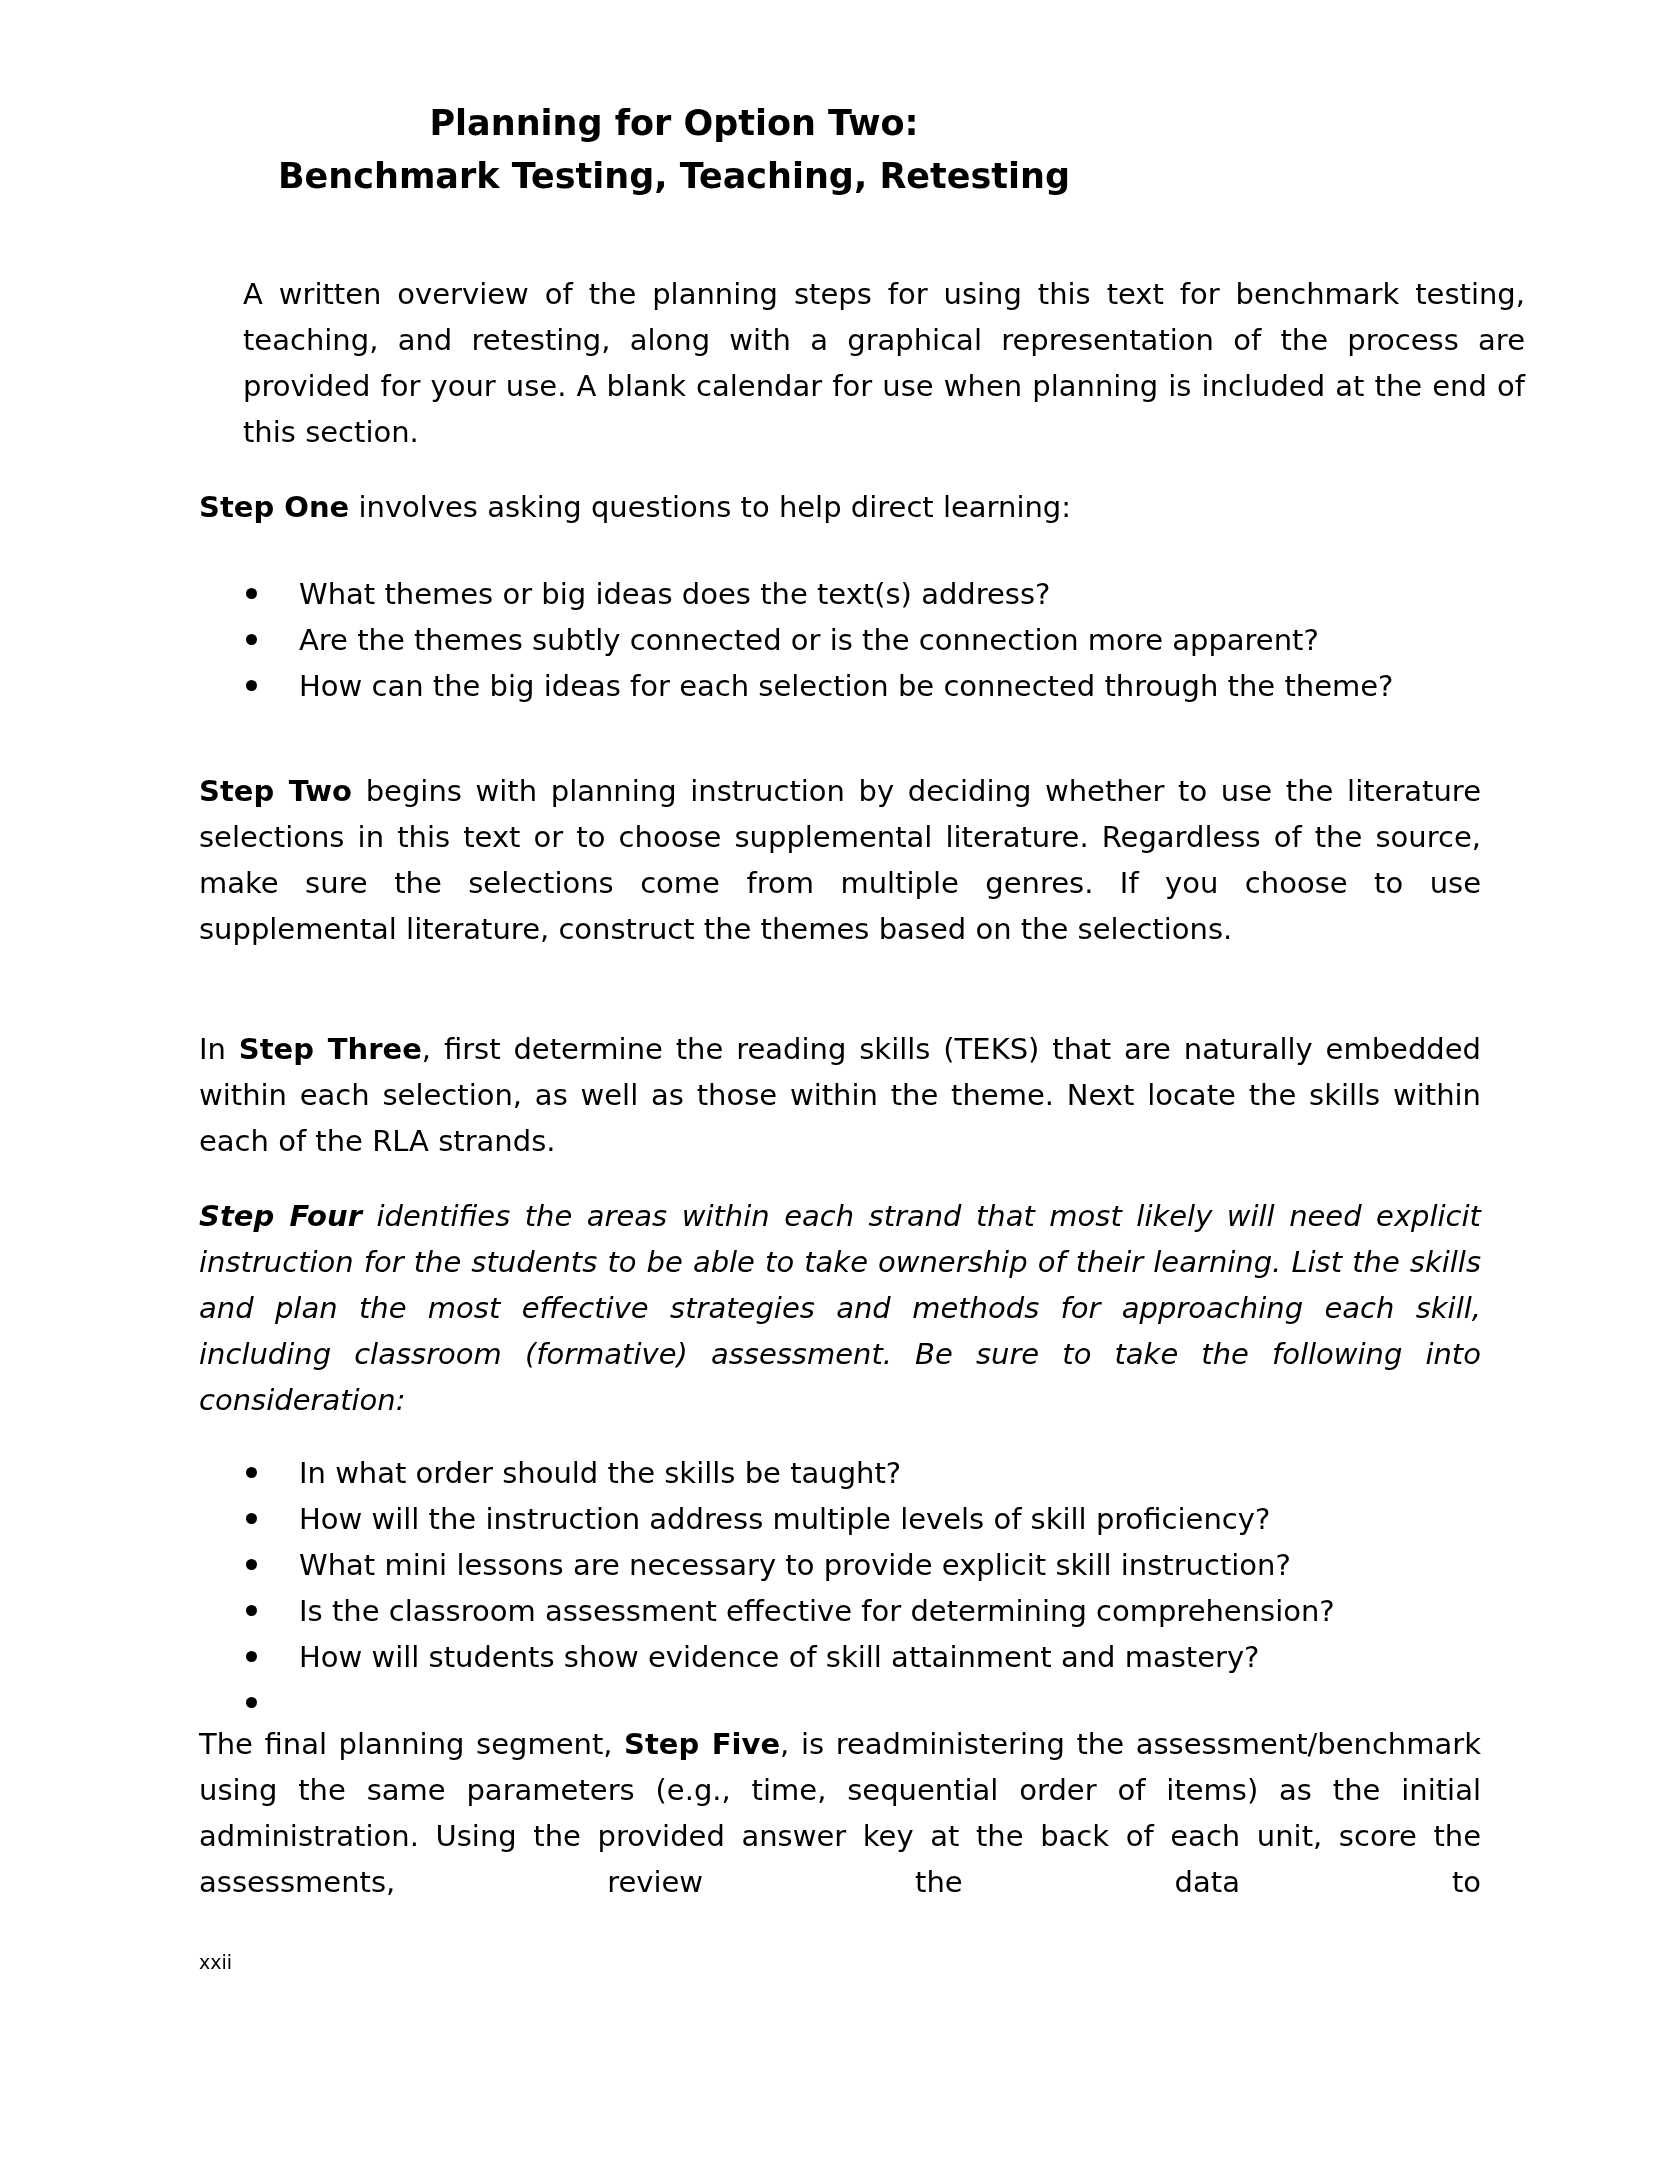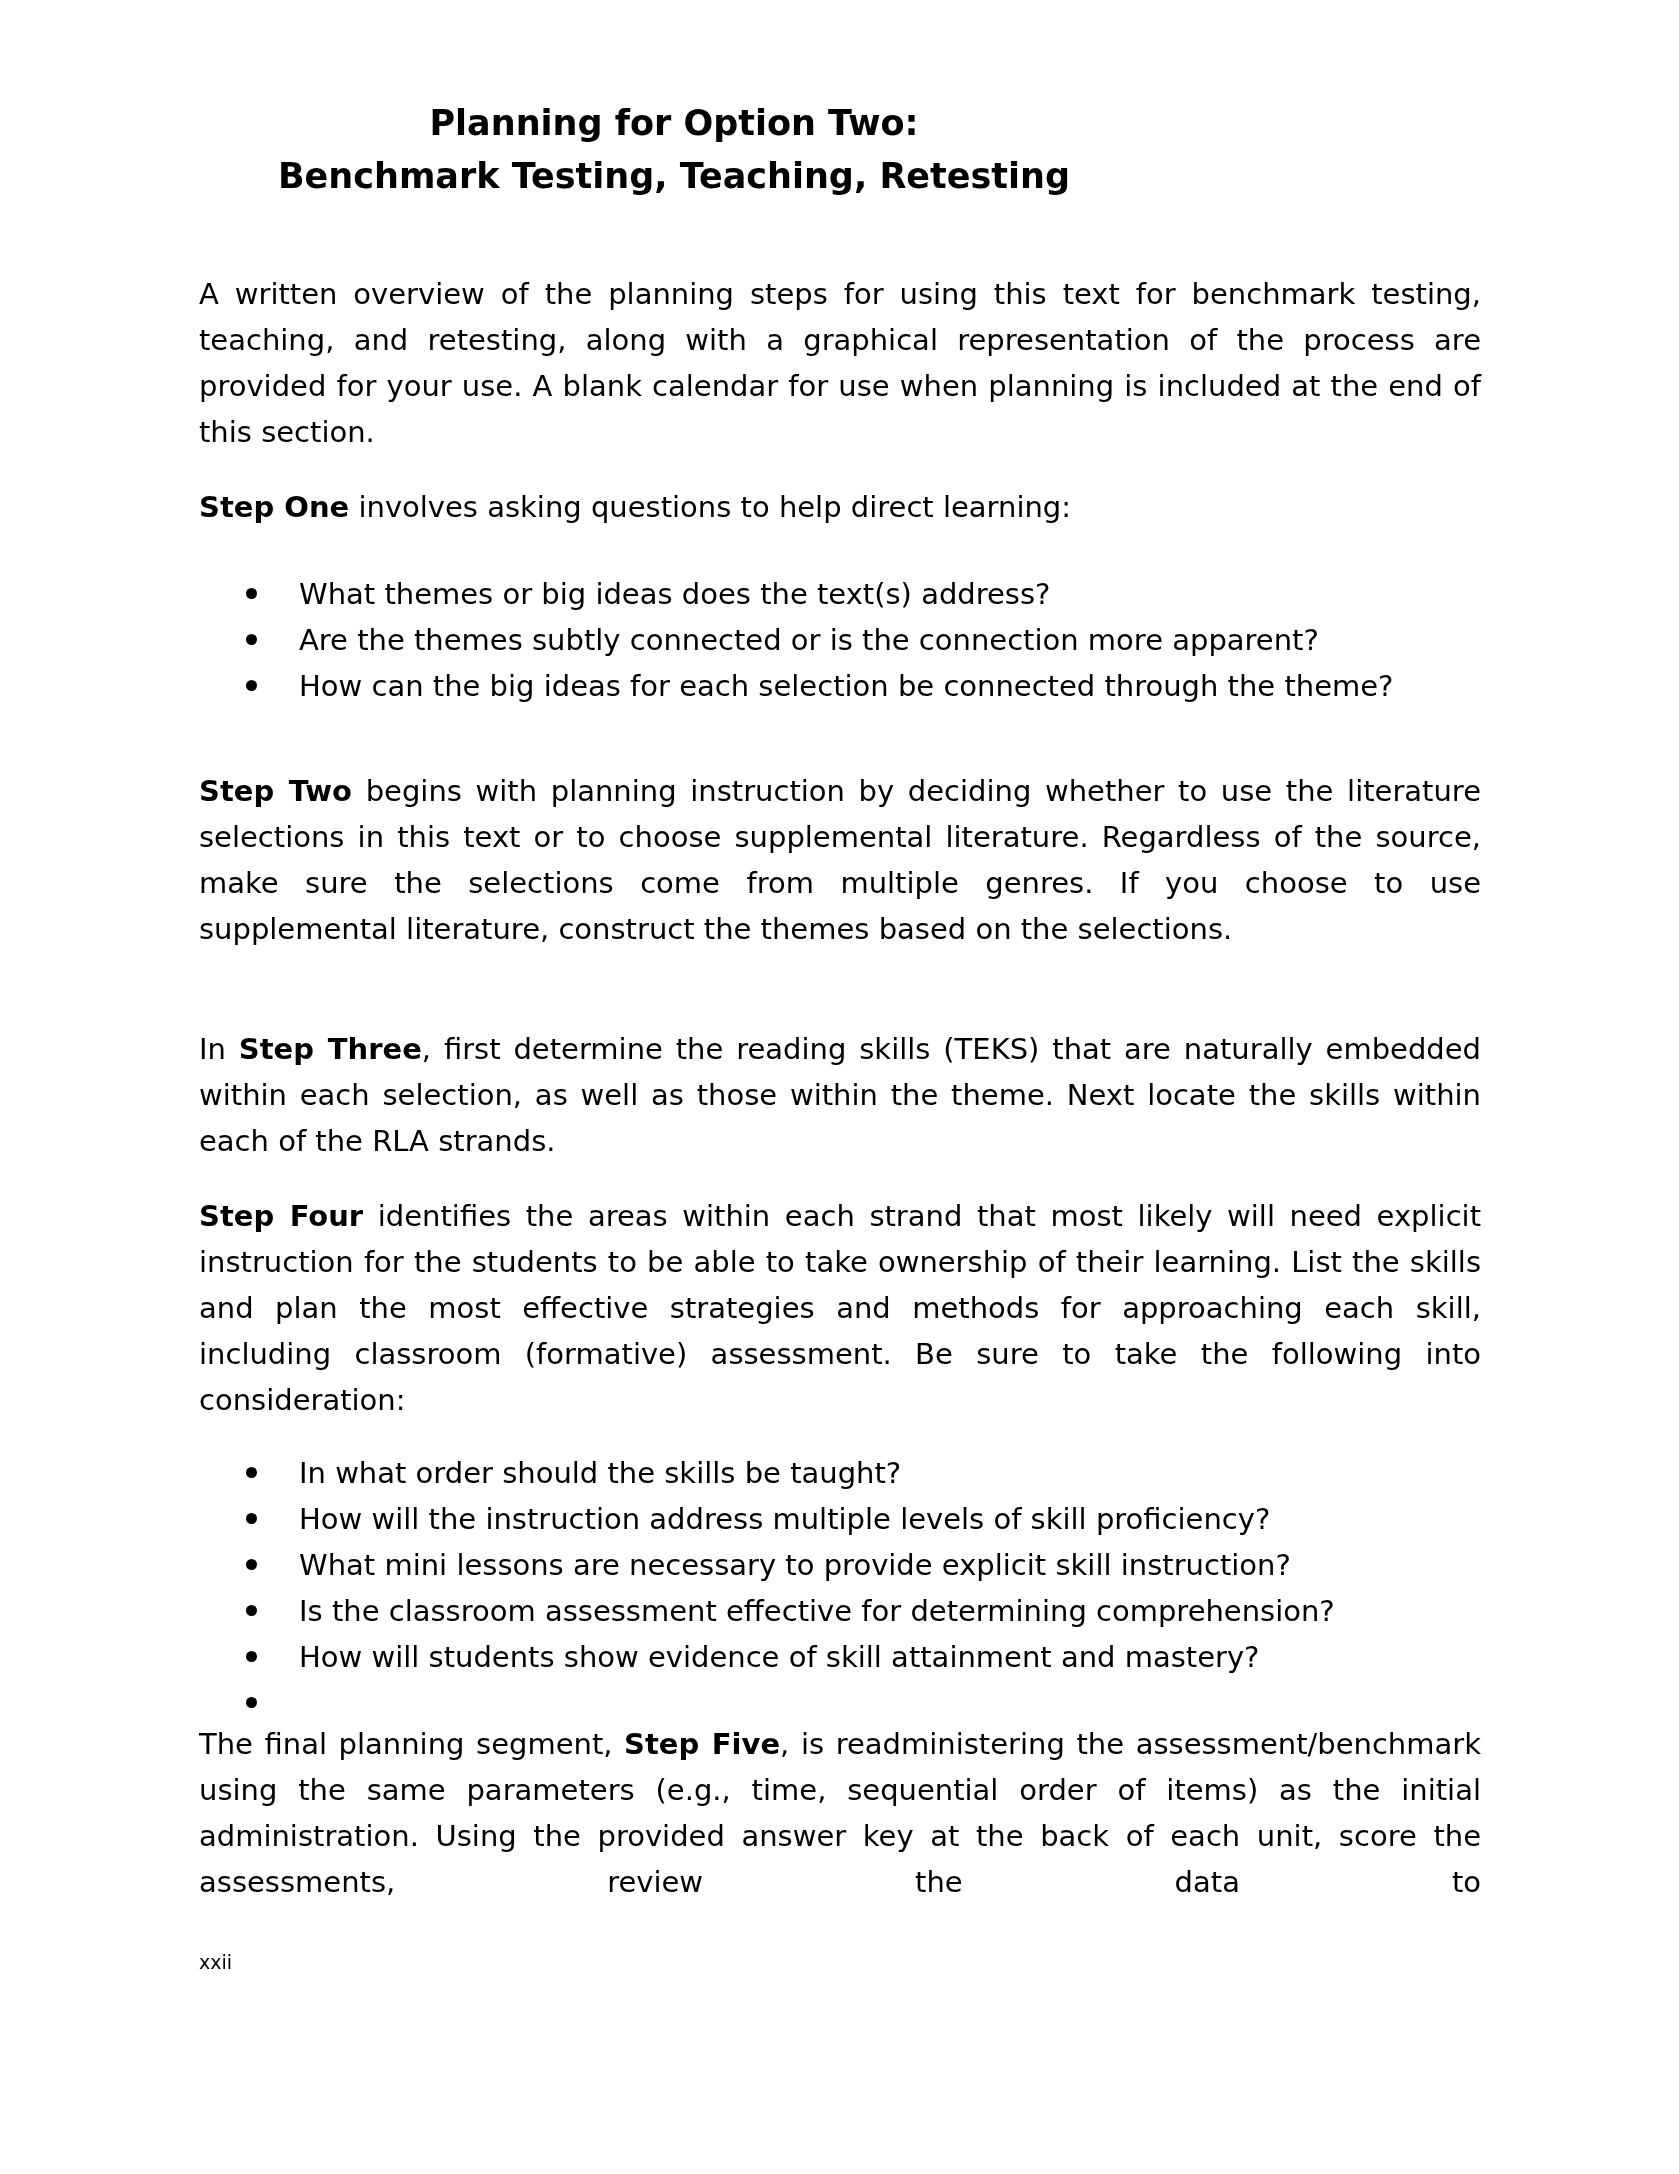--- a/index.html
+++ b/index.html
@@ -20,21 +20,21 @@
   .footer { position: absolute; left: 199px; top: 1949px; font-size: 19px; line-height: 26px; }
 </style>
 </head>
 <body>
 
 <div class="title" style="top:97px;">
   <div>Planning for Option Two:</div>
   <div>Benchmark Testing, Teaching, Retesting</div>
 </div>
 
-<div class="blk" style="top:271px;">
+<div class="blk" style="top:271px;margin-left:44px;">
   <p>A written overview of the planning steps for using this text for benchmark testing, teaching, and retesting, along with a graphical representation of the process are provided for your use. A blank calendar for use when planning is included at the end of this section.</p>
 </div>
 
 <div class="blk" style="top:484px;">
   <p><b>Step One</b><span> involves asking questions to help direct learning:</span></p>
 </div>
 
 <ul class="bl" style="top:557px;margin-top:14px;">
   <li><span class="dot"></span><span>What themes or big ideas does the text(s) address?</span></li>
   <li><span class="dot"></span><span>Are the themes subtly connected or is the connection more apparent?</span></li>
@@ -42,21 +42,21 @@
 </ul>
 
 <div class="blk" style="top:768px;">
   <p><b>Step Two</b><span> begins with planning instruction by deciding whether to use the literature selections in this text or to choose supplemental literature. Regardless of the source, make sure the selections come from multiple genres. If you choose to use supplemental literature, construct the themes based on the selections.</span></p>
 </div>
 
 <div class="blk" style="top:1026px;">
   <p><span>In </span><b>Step Three</b><span>, first determine the reading skills (TEKS) that are naturally embedded within each selection, as well as those within the theme. Next locate the skills within each of the RLA strands.</span></p>
 </div>
 
-<div class="blk" style="top:1193px;">
+<div class="blk" style="top:1193px;font-style:italic;">
   <p><b>Step Four</b><span> identifies the areas within each strand that most likely will need explicit instruction for the students to be able to take ownership of their learning. List the skills and plan the most effective strategies and methods for approaching each skill, including classroom (formative) assessment. Be sure to take the following into consideration:</span></p>
 </div>
 
 <ul class="bl" style="top:1450px;">
   <li><span class="dot"></span><span>In what order should the skills be taught?</span></li>
   <li><span class="dot"></span><span>How will the instruction address multiple levels of skill proficiency?</span></li>
   <li><span class="dot"></span><span>What mini lessons are necessary to provide explicit skill instruction?</span></li>
   <li><span class="dot"></span><span>Is the classroom assessment effective for determining comprehension?</span></li>
   <li><span class="dot"></span><span>How will students show evidence of skill attainment and mastery?</span></li>
   <li><span class="dot"></span></li>

